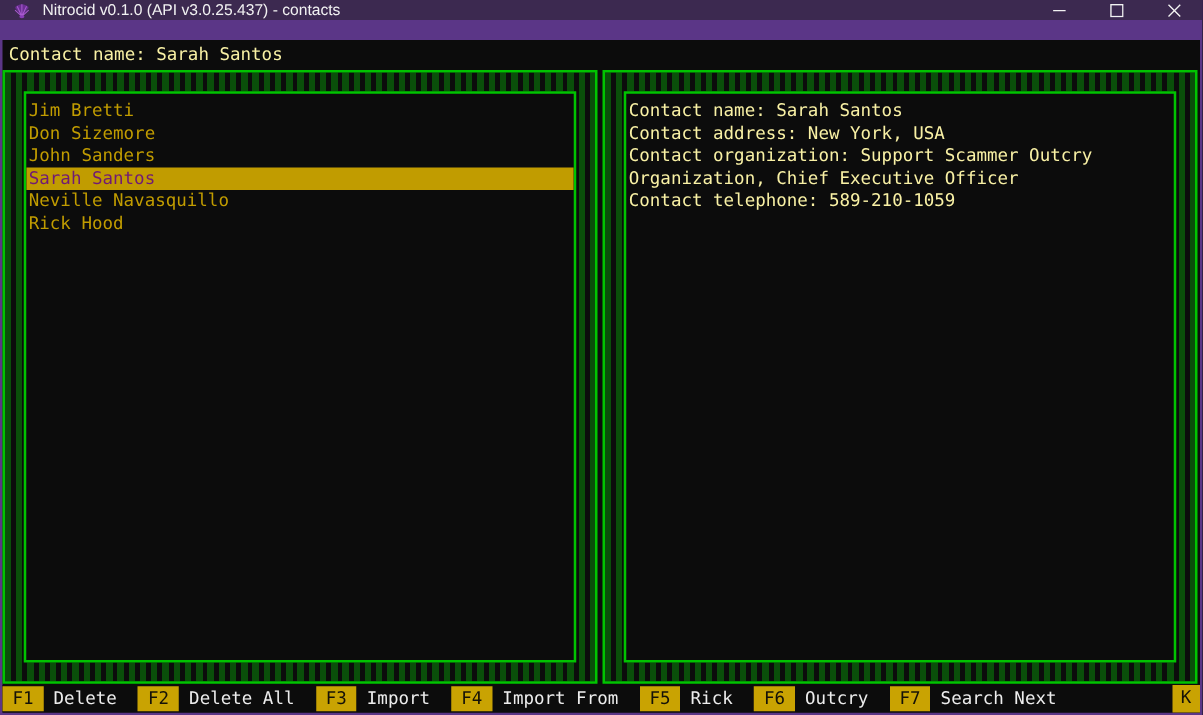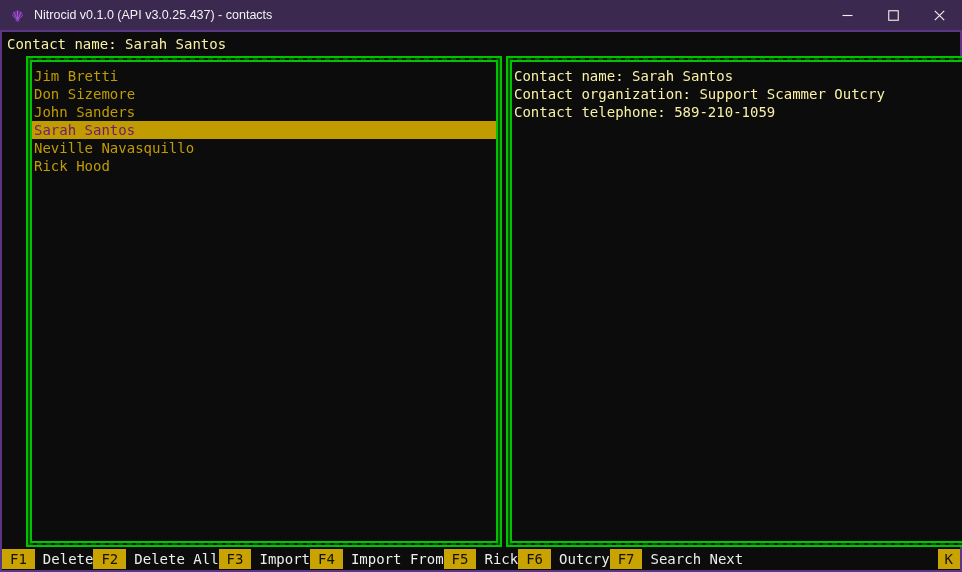--- a/index.html
+++ b/index.html
@@ -8,21 +8,21 @@
     background:#0c0c0c;
     font-family:"DejaVu Sans Mono","Liberation Mono",monospace;
   }
   .window{
     position:relative;width:962px;height:572px;
     background:#5b3687; 
     box-sizing:border-box;
   }
   
   .titlebar{
-    position:absolute;top:0;left:0;width:962px;height:30px;
+    position:absolute;top:0;left:0;width:962px;height:16px;
     background:#3c2950;
     display:flex;align-items:center;
     font-family:"Liberation Sans","DejaVu Sans",sans-serif;
     color:#f2f2f2;font-size:12.5px;
   }
   .app-icon{margin-left:10px;width:15px;height:15px;flex:0 0 auto;}
   .title-text{margin-left:9px;white-space:nowrap;}
   .caption-buttons{margin-left:auto;display:flex;height:32px;}
   .caption-btn{width:46px;height:32px;display:flex;align-items:center;justify-content:center;cursor:default;}
   
@@ -33,23 +33,22 @@
   }
   .header-line{
     position:absolute;top:3px;left:5px;
     color:#f9f1a5;white-space:pre;
   }
   
   .panel{
     position:absolute;top:24px;width:476px;height:491px;
     box-sizing:border-box;
     border:2px solid #00c400;
-    padding:2px;
+    padding:15px;
     background:repeating-linear-gradient(90deg,#0a4f0a 0 5px,#0c0c0c 5px 9px);
-    margin-left:24px;
   }
   .panel-left{left:0;}
   .panel-right{left:480px;}
   .panel-inner{
     width:100%;height:100%;box-sizing:border-box;
     border:2px solid #00c400;
     background:#0c0c0c;
     overflow:hidden;
     padding-top:5px;
   }
@@ -63,21 +62,21 @@
   }
   .detail-line{
     height:18px;line-height:18px;
     padding-left:2px;
     color:#f9f1a5;white-space:pre;
   }
   
   .statusbar{
     position:absolute;left:0;bottom:0;width:958px;height:22px;
     background:#0c0c0c;
-    display:flex;align-items:center;
+    display:flex;gap:17px;
     white-space:pre;
   }
   .shortcut{display:flex;align-items:center;gap:8px;flex:0 0 auto;}
   .key-badge{
     background:#c9a302;color:#151208;
     padding:1px 8px;line-height:18px;
   }
   .shortcut-label{color:#ededed;line-height:18px;}
   .k-badge{
     margin-left:auto;
@@ -127,21 +126,23 @@
         <div class="list-item">John Sanders</div>
         <div class="list-item selected">Sarah Santos</div>
         <div class="list-item">Neville Navasquillo</div>
         <div class="list-item">Rick Hood</div>
       </div>
     </div>
 
     <div class="panel panel-right">
       <div class="panel-inner">
         <div class="detail-line">Contact name: Sarah Santos</div>
+        <div class="detail-line">Contact address: New York, USA</div>
         <div class="detail-line">Contact organization: Support Scammer Outcry</div>
+        <div class="detail-line">Organization, Chief Executive Officer</div>
         <div class="detail-line">Contact telephone: 589-210-1059</div>
       </div>
     </div>
 
     <div class="statusbar">
       <div class="shortcut">
         <span class="key-badge">F1</span>
         <span class="shortcut-label">Delete</span>
       </div>
       <div class="shortcut">

